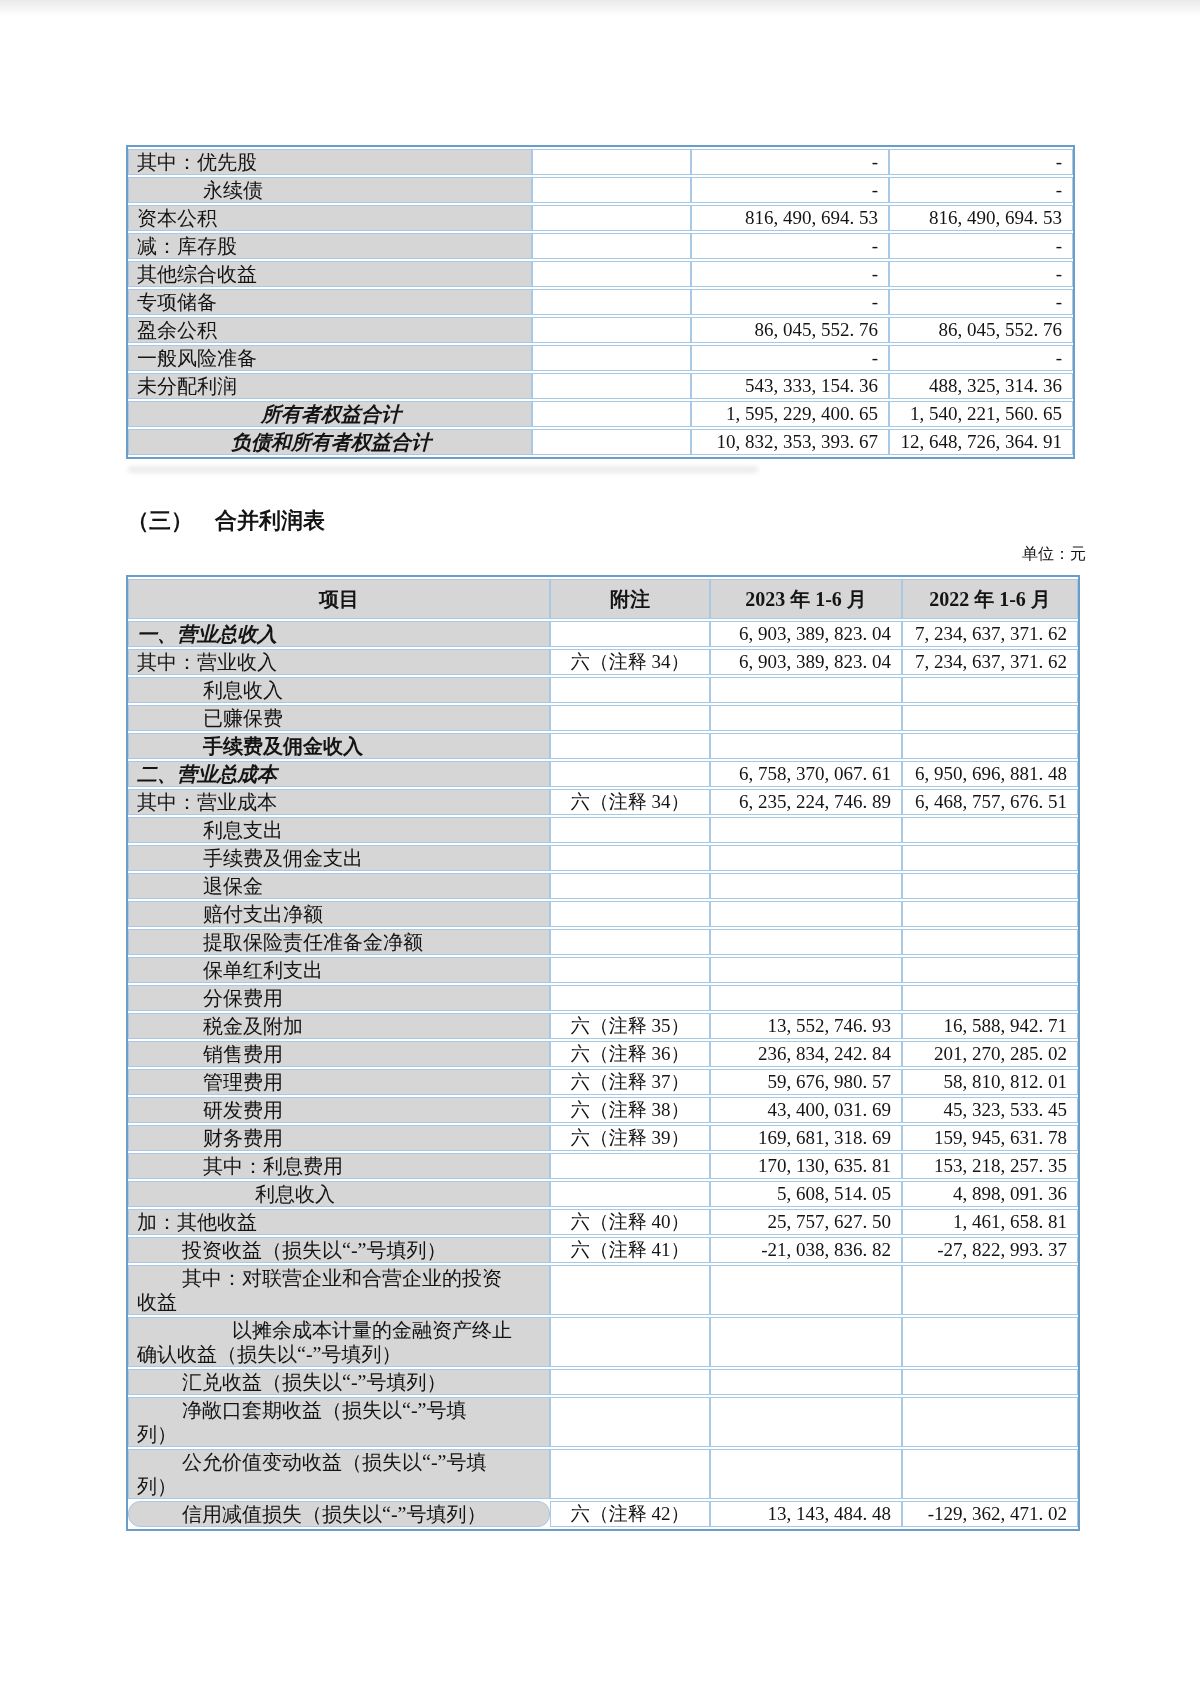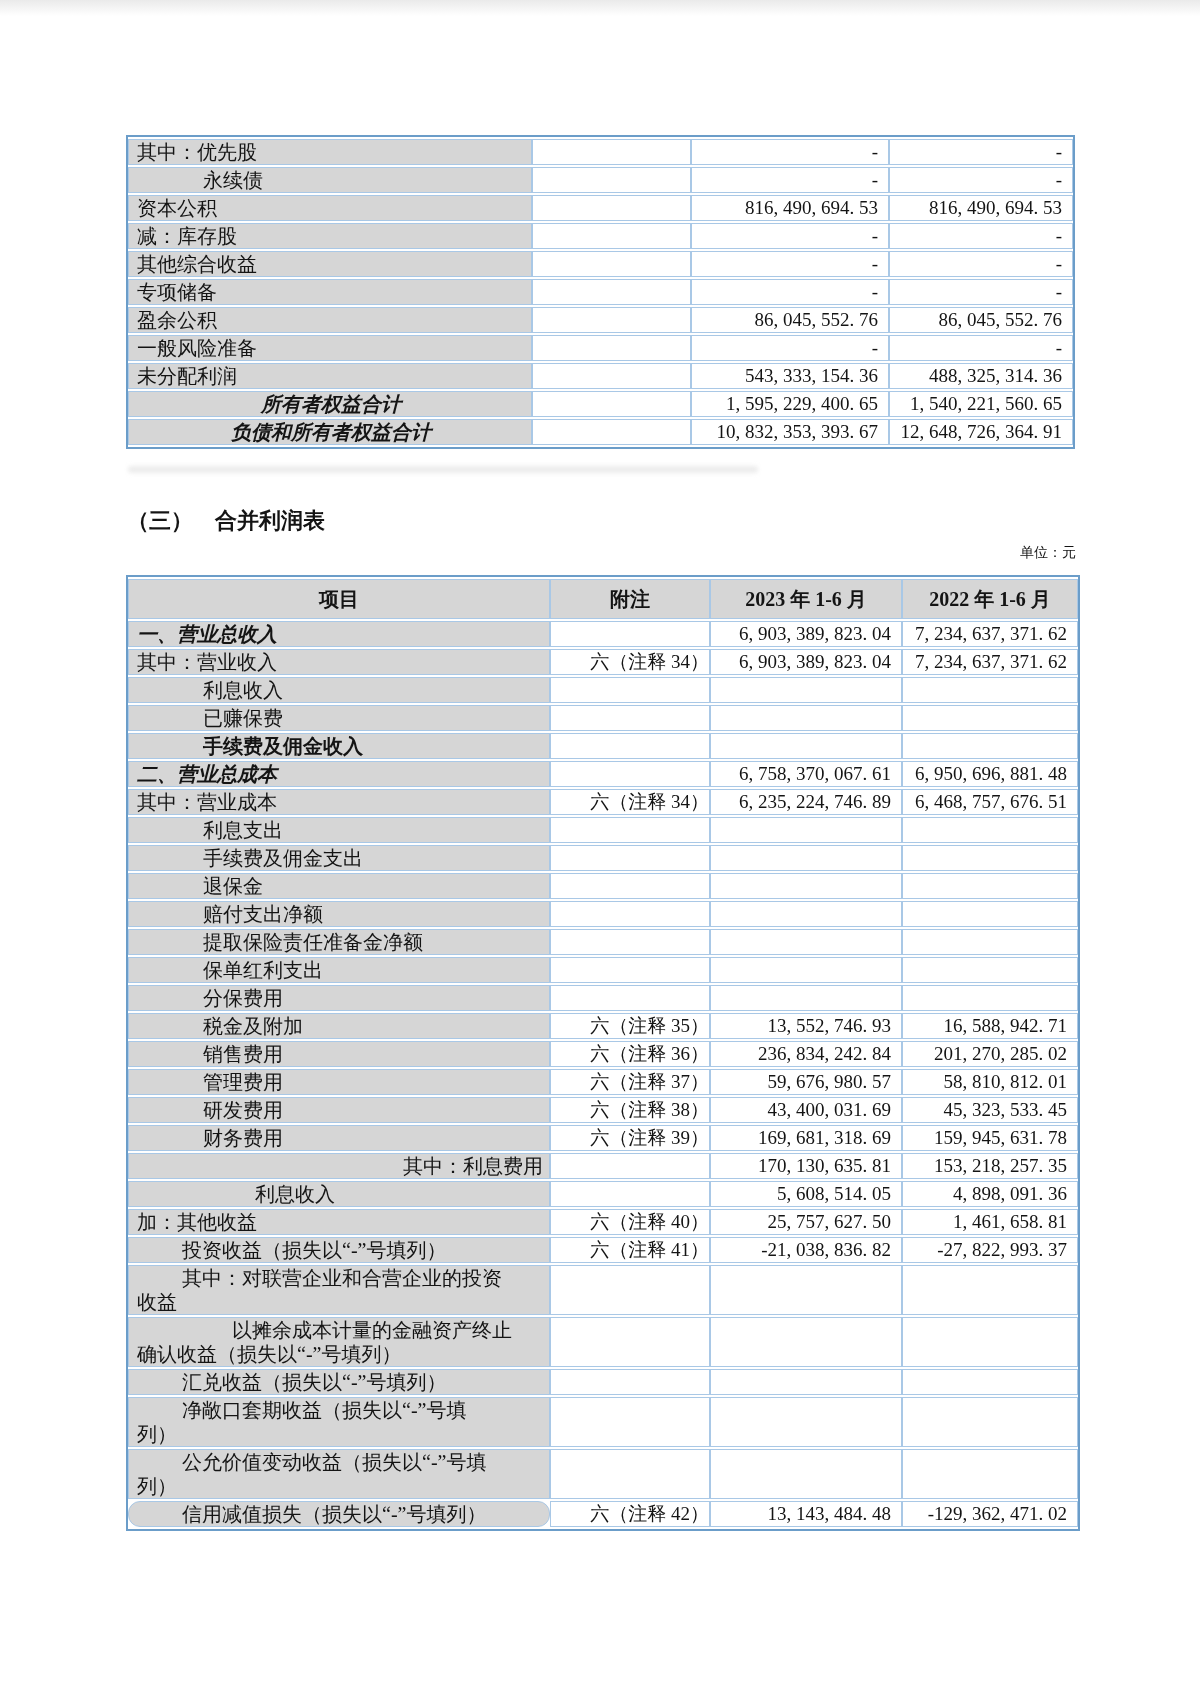--- a/index.html
+++ b/index.html
@@ -7,44 +7,44 @@
     width:1200px;height:1697px;position:relative;background:#ffffff;
     font-family:"Liberation Serif","DejaVu Serif",serif;color:#141414;
     overflow:hidden;
   }
   .top-shade{position:absolute;top:0;left:0;width:1200px;height:16px;
     background:linear-gradient(#eaeaea,#ffffff);}
   .scan-ghost{position:absolute;left:128px;top:466px;width:630px;height:7px;
     background:#e4e4e4;filter:blur(2px);opacity:.7;border-radius:3px;}
 
   .tbl-wrap{position:absolute;left:126px;border:2px solid #6b9dc9;background:#fff;}
-  #wrap-balance{top:135px;width:945px;}
+  #wrap-balance{top:145px;width:945px;}
   #wrap-income{top:575px;width:950px;}
 
   table.fin{border-collapse:separate;border-spacing:0 2px;table-layout:fixed;
     width:100%;background:#fff;}
   table.fin td, table.fin th{border:1px solid #a9c8e6;overflow:hidden;}
 
   td.c-item{background:#d6d6d6;font-size:20px;line-height:24px;
     padding:0 6px 0 8px;text-align:left;white-space:nowrap;}
   td.c-item.wrap{white-space:pre-wrap;}
-  td.c-note{background:#ffffff;font-size:19px;line-height:24px;text-align:right;
+  td.c-note{background:#ffffff;font-size:19px;line-height:24px;text-align:center;
     padding:0;white-space:nowrap;}
   td.c-num{background:#ffffff;font-size:19px;line-height:24px;text-align:right;
     padding:0 10px 0 0;white-space:nowrap;}
   th.hdr{background:#d6d6d6;font-size:20px;font-weight:bold;text-align:center;
     line-height:26px;padding:6px;white-space:nowrap;}
   .b{font-weight:bold;font-style:italic;}
   .ctr{text-align:center !important;}
 
   .section-title{position:absolute;left:127px;top:506px;font-size:22px;
     font-weight:bold;white-space:nowrap;}
   .sec-num{margin-right:22px;}
-  .unit{position:absolute;left:128px;top:544px;width:948px;text-align:right;
-    font-size:14px;}
+  .unit{position:absolute;left:138px;top:544px;width:948px;text-align:right;
+    font-size:16px;}
 </style>
 </head>
 <body>
 
 <div class="top-shade"></div>
 
 <div class="tbl-wrap" id="wrap-balance">
   <table class="fin">
     <colgroup>
       <col style="width:404px">
@@ -256,21 +256,21 @@
           <td class="c-num">43, 400, 031. 69</td>
           <td class="c-num">45, 323, 533. 45</td>
         </tr>
         <tr>
           <td class="c-item" style="text-indent: 66px;">财务费用</td>
           <td class="c-note">六（注释 39）</td>
           <td class="c-num">169, 681, 318. 69</td>
           <td class="c-num">159, 945, 631. 78</td>
         </tr>
         <tr>
-          <td class="c-item" style="text-indent: 66px; text-align: right;">其中：利息费用</td>
+          <td class="c-item" style="text-indent: 66px;">其中：利息费用</td>
           <td class="c-note"></td>
           <td class="c-num">170, 130, 635. 81</td>
           <td class="c-num">153, 218, 257. 35</td>
         </tr>
         <tr>
           <td class="c-item" style="text-indent: 118px;">利息收入</td>
           <td class="c-note"></td>
           <td class="c-num">5, 608, 514. 05</td>
           <td class="c-num">4, 898, 091. 36</td>
         </tr>

